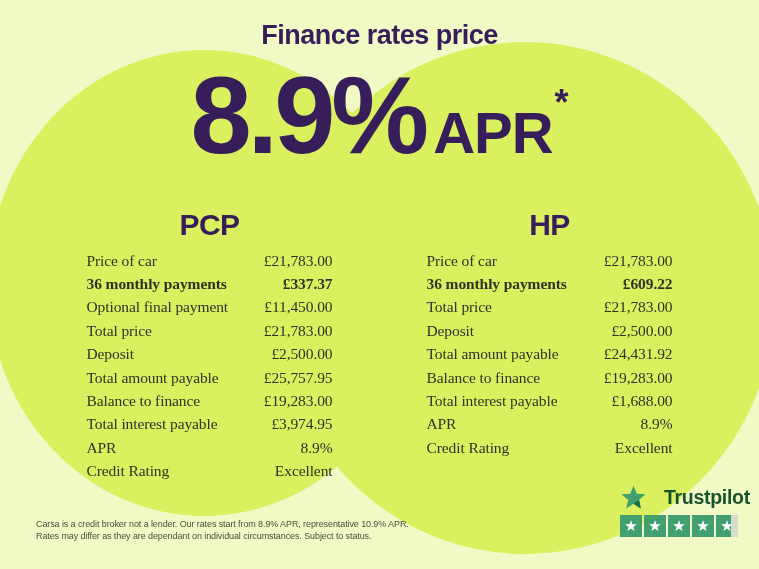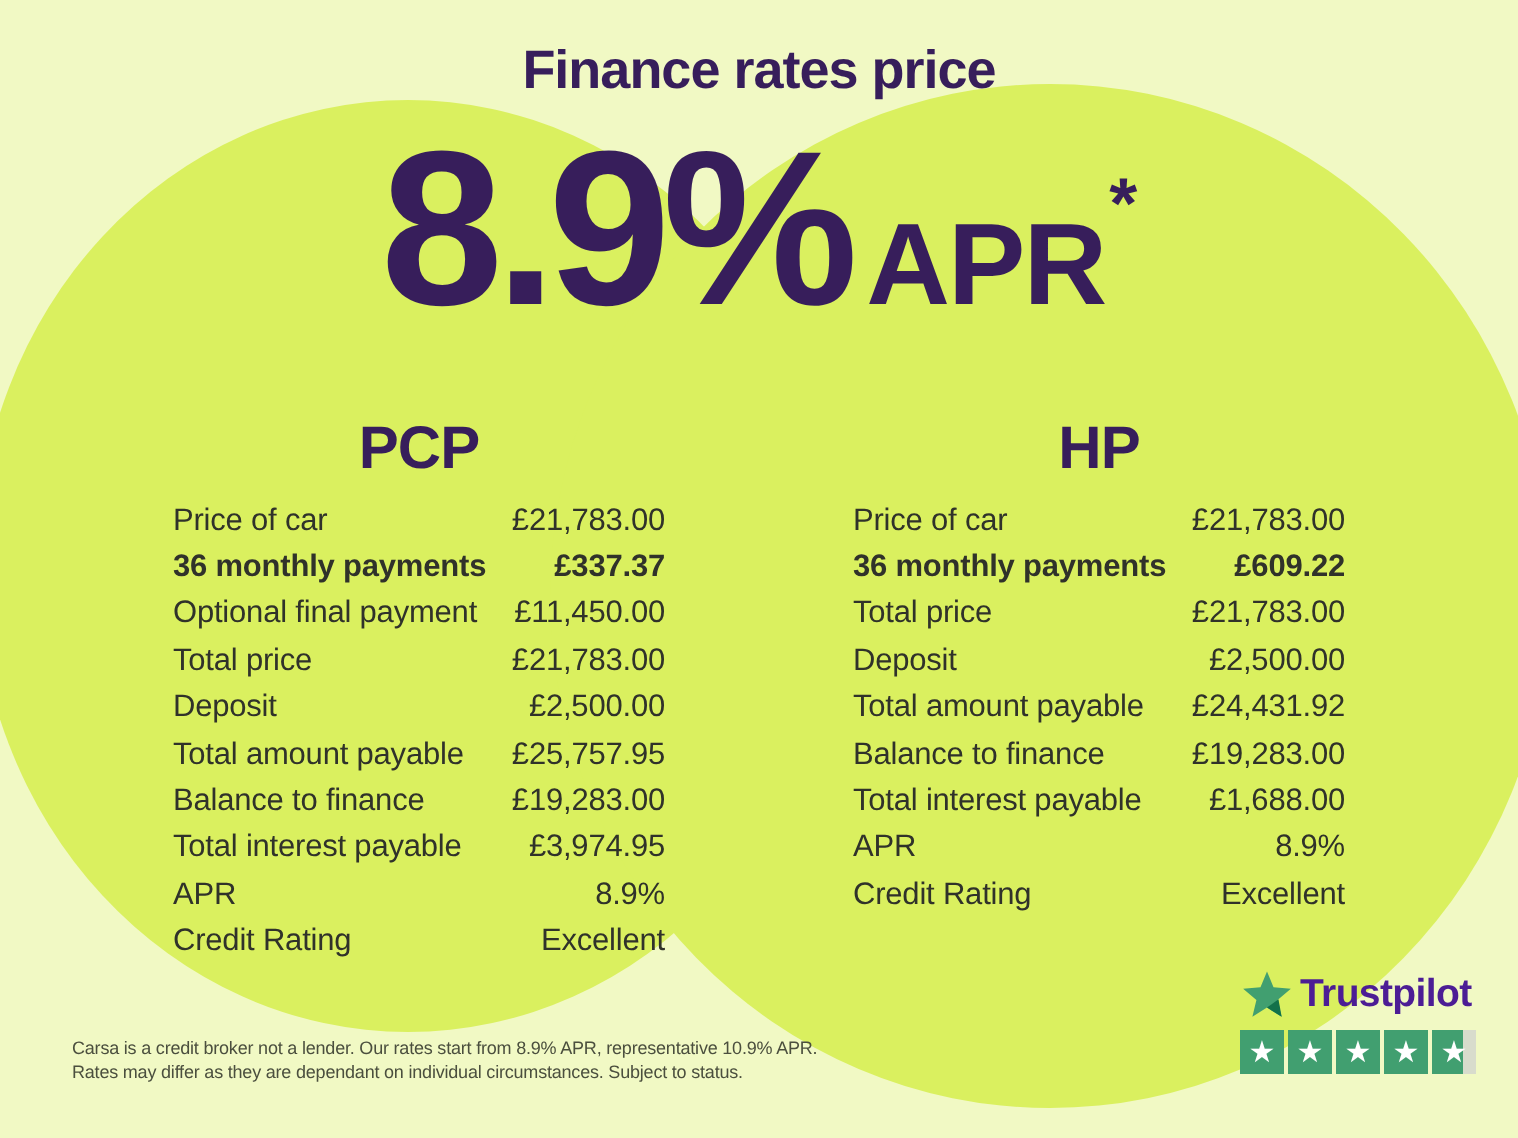--- a/index.html
+++ b/index.html
@@ -33,39 +33,39 @@
 
   .tables {
     position:absolute; left:10px; top:208px; width:739px;
     display:flex; justify-content:center; gap:94px;
   }
   .fin-table { width:246px; }
   .fin-table .tname {
     text-align:center; font-size:30px; font-weight:bold;
     letter-spacing:-0.5px; color:#371e5b; line-height:34px;
   }
-  .fin-table .rows { margin-top:7px; }
+  .fin-table .rows { margin-top:7px;font-family:Liberation Serif, serif; }
   .frow {
     display:flex; justify-content:space-between; align-items:center;
     height:23.4px; font-size:15.5px; letter-spacing:-0.1px; color:#30322a;
   }
   .frow.bold { font-weight:bold; }
   .frow .lab { white-space:nowrap; }
   .frow .val { white-space:nowrap; text-align:right; }
 
   .disclaimer {
     position:absolute; left:36px; top:518px; width:400px;
     font-size:9px; line-height:12px; letter-spacing:-0.1px; color:#4b4f3e;
   }
 
   .trustpilot { position:absolute; right:21px; top:484px; width:118px; }
   .tp-head { display:flex; align-items:center; gap:3px; }
   .tp-logo-star { width:27px; height:27px; flex:0 0 auto; }
   .tp-wordmark {
-    font-size:19.5px; font-weight:bold; letter-spacing:-0.3px; color:#4c1d95;
+    font-size:19.5px; font-weight:bold; letter-spacing:-0.3px; color:#14532d;margin-left:14px;
   }
   .tp-stars { display:flex; gap:2px; margin-top:4px; }
   .tp-box {
     width:22px; height:22px; background:#419f70;
     display:flex; align-items:center; justify-content:center; flex:0 0 auto;
   }
   .tp-star {
     color:#ffffff; font-size:15px; line-height:1;
     font-family:"DejaVu Sans", sans-serif;
   }

